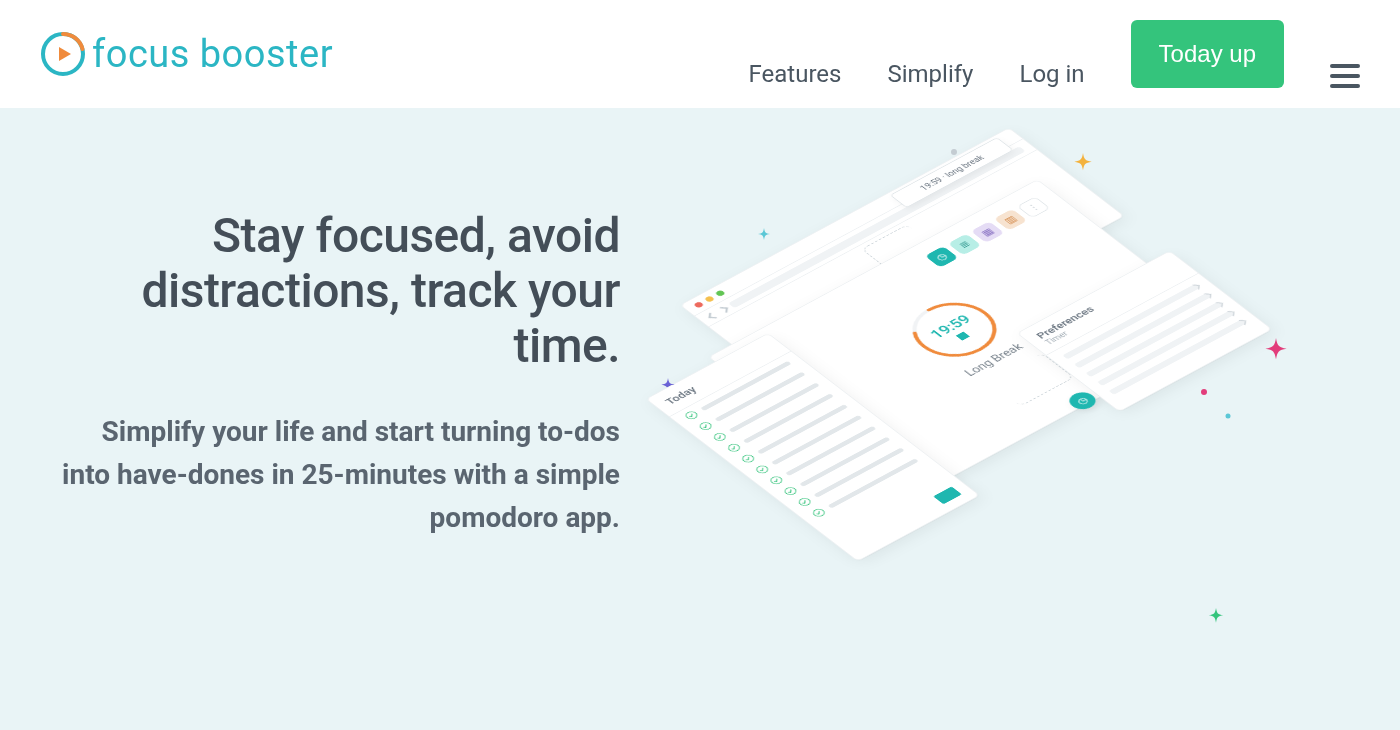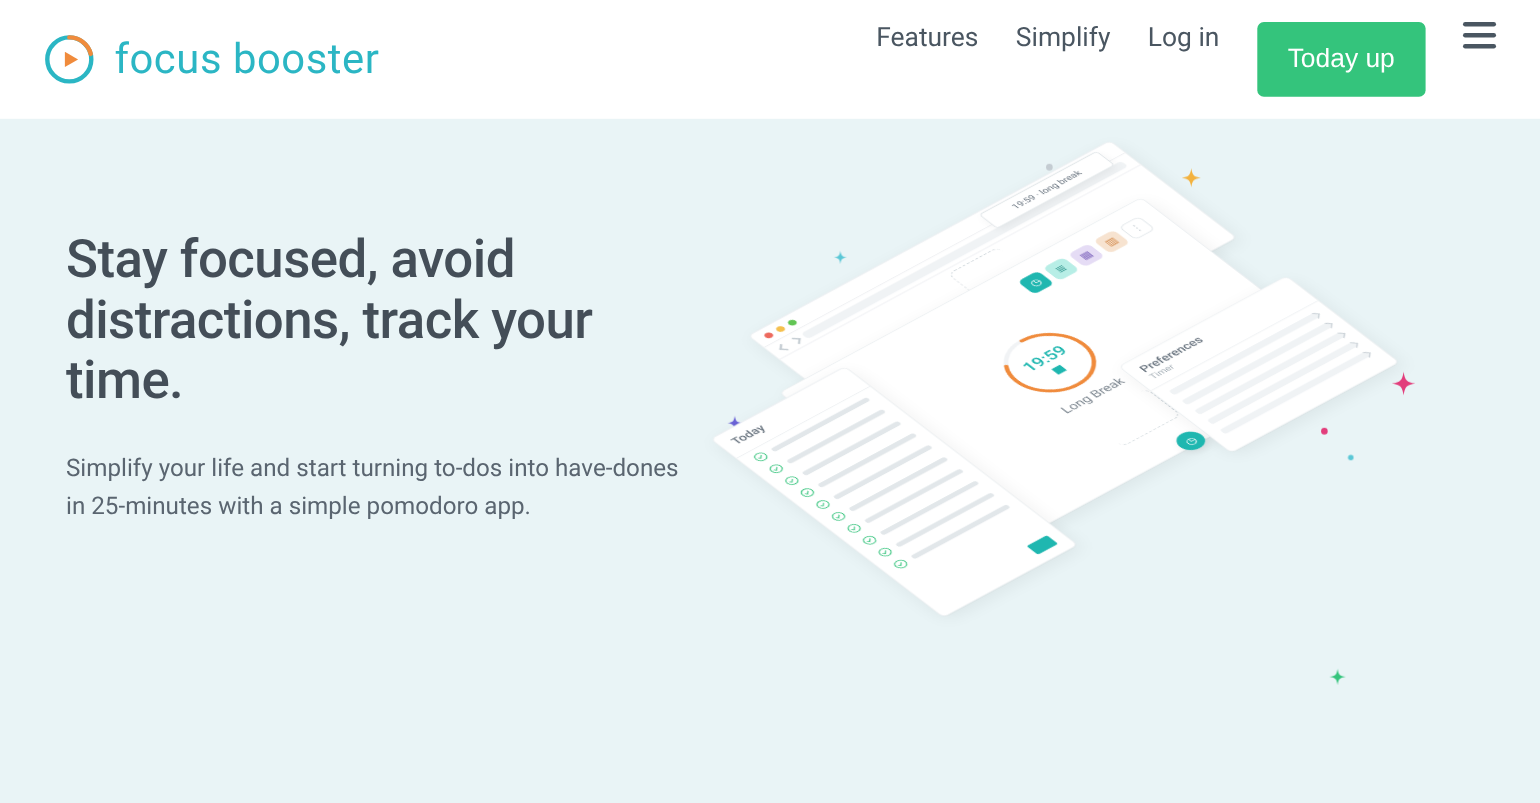--- a/index.html
+++ b/index.html
@@ -1,31 +1,31 @@
 <!DOCTYPE html>
 <html><head>
 <meta charset="utf-8">
 <style>
   * { box-sizing: border-box; margin: 0; padding: 0; }
   html, body { width: 1400px; height: 730px; font-family: -apple-system, BlinkMacSystemFont, "Segoe UI", Roboto, Helvetica, Arial, sans-serif; background: #fff; overflow: hidden; }
   
   .header { height: 108px; display: flex; align-items: center; padding: 0 40px; background: #fff; }
-  .logo { display: flex; align-items: center; gap: 18px; }
+  .logo { display: flex; align-items: center; gap: 6px; }
   .logo-mark { width: 46px; height: 46px; position: relative; }
   .logo-text { font-size: 38px; font-weight: 400; color: #2bb6c4; letter-spacing: 0.5px; }
-  .nav { margin-left: auto; display: flex; align-items: flex-start; gap: 34px; }
+  .nav { margin-left: auto; display: flex; align-items: flex-end; gap: 46px; }
   .nav a { font-size: 24px; color: #4a5661; text-decoration: none; cursor: pointer; }
   .signup-btn { background: #34c47c; color: #fff; font-size: 24px; font-weight: 500; border: none; border-radius: 6px; padding: 20px 28px; cursor: pointer; }
   .hamburger { width: 30px; height: 24px; display: flex; flex-direction: column; justify-content: space-between; cursor: pointer; }
   .hamburger span { display: block; height: 4px; width: 100%; background: #4a5661; border-radius: 2px; }
   
   .hero { height: 622px; background: #e9f4f6; display: flex; padding: 100px 0 0 60px; position: relative; }
-  .hero-copy { width: 560px; }
+  .hero-copy { width: 560px; text-align: right; }
   .hero h1 { font-size: 48px; line-height: 1.15; font-weight: 500; color: #444e58; margin-bottom: 36px; letter-spacing: -0.5px; }
-  .hero p  { font-size: 22px; line-height: 1.55; font-weight: 400; color: #5a6570; }
+  .hero p  { font-size: 28px; line-height: 1.55; font-weight: 700; color: #5a6570; }
   
   .stage { position: absolute; left: 640px; top: 70px; width: 720px; height: 520px; transform-style: preserve-3d; pointer-events: none; }
   .sparkle { position: absolute; }
   .sparkle svg { display: block; }
   .iso { transform: rotateX(50deg) rotateZ(-40deg); transform-origin: 200px 200px; }
   .panel { position: absolute; background: #fff; border-radius: 6px; box-shadow: 0 6px 20px rgba(0,0,0,0.06), 0 1px 0 rgba(0,0,0,0.03); border: 1px solid #eef1f3; }
   
   .browser { left: 150px; top: 10px; width: 430px; height: 180px; }
   .browser .titlebar { height: 22px; border-bottom: 1px solid #eef1f3; display: flex; align-items: center; padding-left: 10px; gap: 6px; }
   .tlight { width: 8px; height: 8px; border-radius: 50%; }

